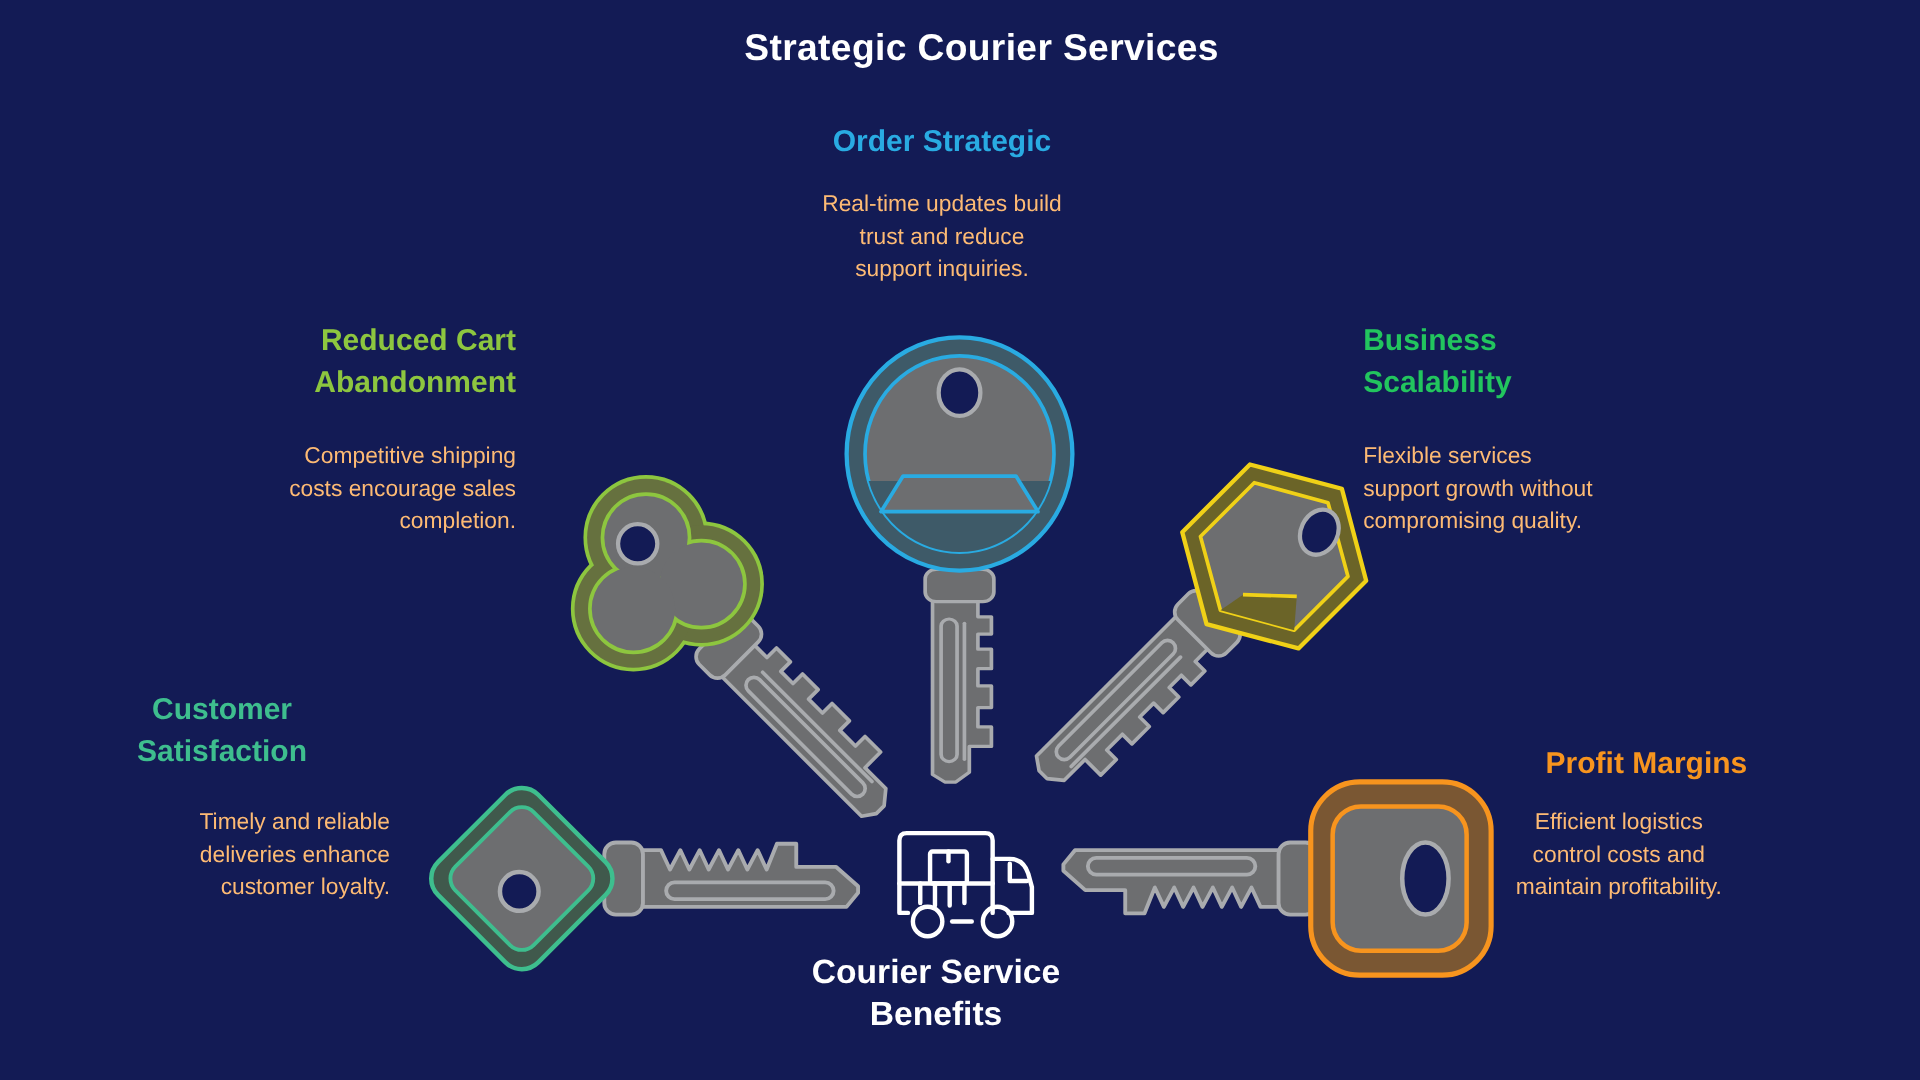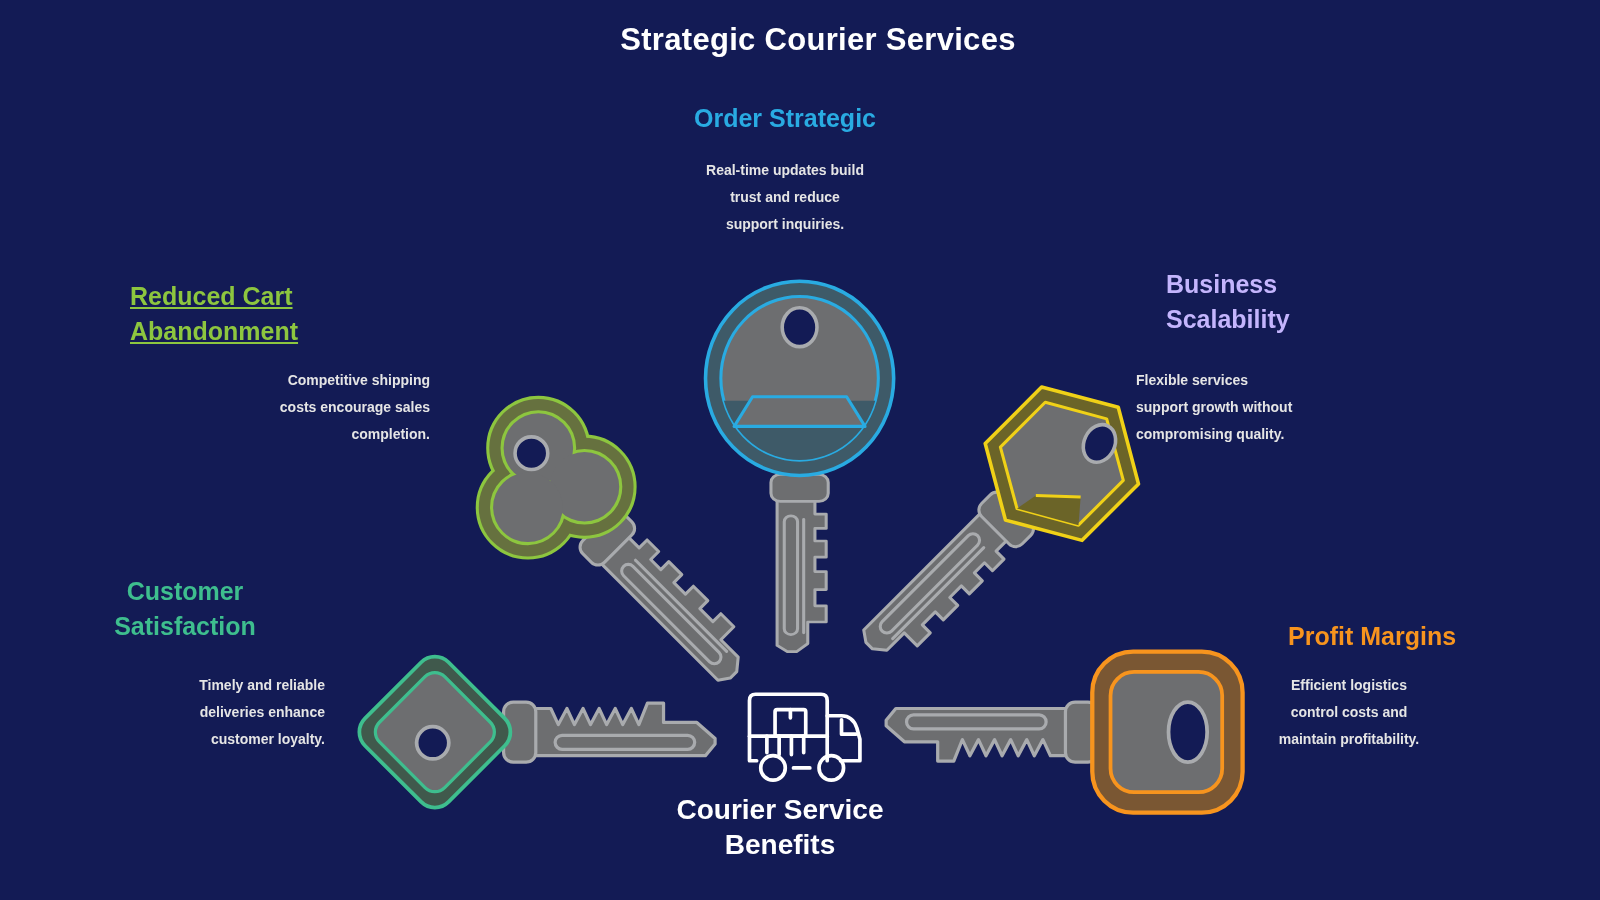--- a/index.html
+++ b/index.html
@@ -1,24 +1,24 @@
 <!DOCTYPE html>
 <html><head>
 <meta charset="utf-8">
 <style>
   html,body{margin:0;padding:0;background:#0b123f;}
   .stage{position:relative;width:1600px;height:900px;background:#131B55;overflow:hidden;
          font-family:"Liberation Sans","DejaVu Sans",sans-serif;padding-left:36px;}
   .title{position:absolute;top:22px;left:0;width:100%;text-align:center;color:#FFFFFF;
          font-size:31px;font-weight:700;letter-spacing:.3px;}
   .hd{position:absolute;font-weight:700;font-size:25px;line-height:35px;white-space:pre-line;}
-  .ds{position:absolute;font-weight:700;font-size:14px;line-height:27px;color:#e5e5e5;white-space:pre-line;}
+  .ds{position:absolute;font-weight:400;font-size:19px;line-height:27px;color:#fdba74;white-space:pre-line;}
   #h-order {left:535px;top:101px;width:500px;text-align:center;}
   #d-order {left:585px;top:157px;width:400px;text-align:center;}
-  #h-cart  {left:130px;top:279px;width:300px;text-align:left;text-decoration:underline;}
+  #h-cart  {left:130px;top:267px;width:300px;text-align:right;}
   #d-cart  {left:130px;top:367px;width:300px;text-align:right;}
   #h-biz   {left:1136px;top:267px;width:330px;text-align:left;}
   #d-biz   {left:1136px;top:367px;width:330px;text-align:left;}
   #h-cust  {left:45px;top:574px;width:280px;text-align:center;}
   #d-cust  {left:45px;top:672px;width:280px;text-align:right;}
   #h-profit{left:1242px;top:619px;width:330px;text-align:left;}
   #d-profit{left:1184px;top:672px;width:330px;text-align:center;}
   #h-center{left:580px;top:792px;width:400px;text-align:center;color:#FFFFFF;font-size:28px;}
   .art{position:absolute;inset:0;}
   .kline{fill:#6D6E70;stroke:#A9ABAE;stroke-width:3;stroke-linejoin:round;}
@@ -37,21 +37,21 @@
   <div id="d-order" class="ds">Real-time updates build
 trust and reduce
 support inquiries.</div>
 
   <div id="h-cart" class="hd" style="color: rgb(141, 198, 63);">Reduced Cart
 Abandonment</div>
   <div id="d-cart" class="ds">Competitive shipping
 costs encourage sales
 completion.</div>
 
-  <div id="h-biz" class="hd" style="color: #c4b5fd; margin-left: 30px;">Business
+  <div id="h-biz" class="hd" style="color: #22c55e;">Business
 Scalability</div>
   <div id="d-biz" class="ds">Flexible services
 support growth without
 compromising quality.</div>
 
   <div id="h-cust" class="hd" style="color: rgb(62, 190, 142);">Customer
 Satisfaction</div>
   <div id="d-cust" class="ds">Timely and reliable
 deliveries enhance
 customer loyalty.</div>

